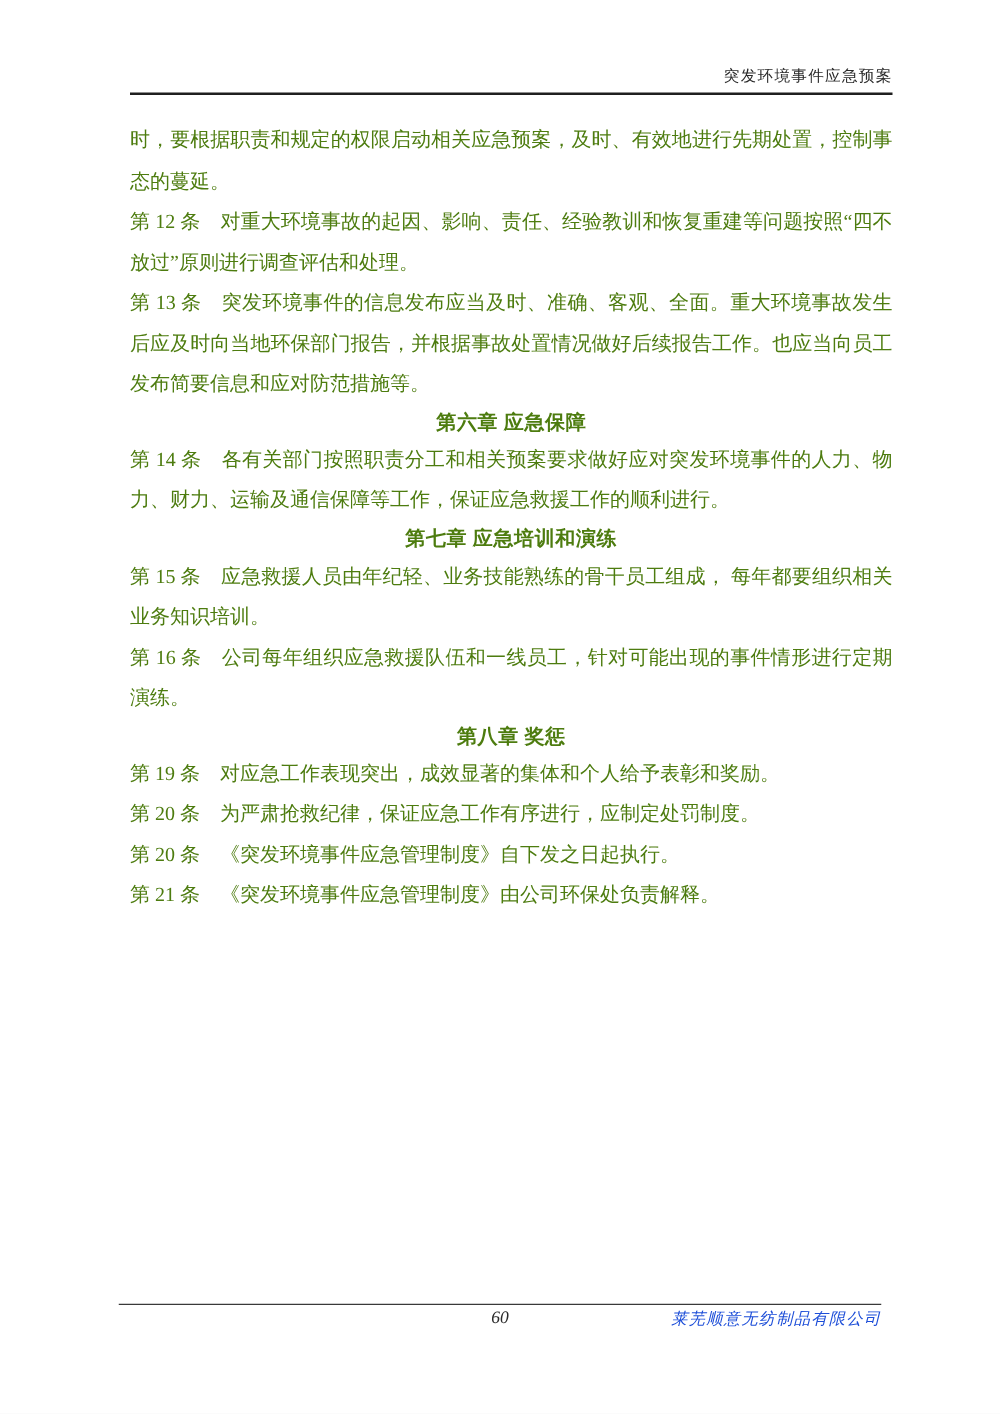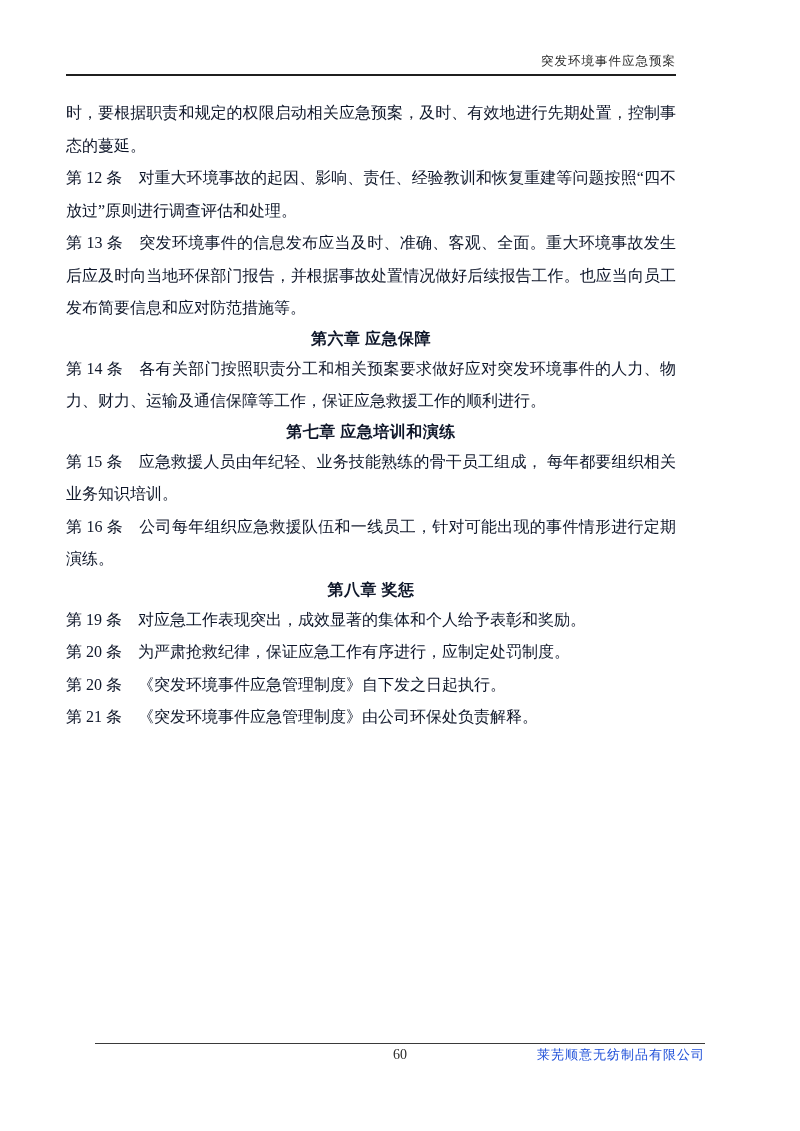--- a/index.html
+++ b/index.html
@@ -10,21 +10,21 @@
   .page {
     position: relative;
     width: 800px;
     height: 1131px;
     margin: 0 auto;
     background: #ffffff;
     color: #1c1c1c;
     overflow: hidden;
   }
   .content {
-    margin: 0 66px;
+    margin: 0 104px;
     width: 610px;
   }
   
   .header-title {
     padding-top: 55px;
     text-align: right;
     font-size: 12.5px;
     line-height: 13px;
     letter-spacing: 1px;
     color: #2a2a2a;
@@ -34,21 +34,21 @@
     border-bottom: 2px solid #1f1f1f;
     margin-top: 6px;
   }
   
   .body-text {
     margin-top: 21px;
     font-size: 16px;
     line-height: 32.5px;
     text-align: justify;
     text-justify: inter-ideograph;
-    color: #0f172a;
+    color: #4d7c0f;
   }
   .para {
     margin: 0;
   }
   .chapter {
     margin: 0;
     font-size: 16px;
     font-weight: bold;
     text-align: center;
     line-height: 28px;
@@ -59,20 +59,21 @@
     position: absolute;
     left: 95px;
     width: 610px;
     top: 1043px;
     border-top: 1.5px solid #3a3a3a;
   }
   .footer-row {
     position: relative;
     height: 20px;
     padding-top: 3px;
+    font-style: italic;
   }
   .page-number {
     position: absolute;
     left: 50%;
     transform: translateX(-50%);
     top: 3px;
     font-size: 14px;
     line-height: 15px;
     color: #2a2a2a;
   }

